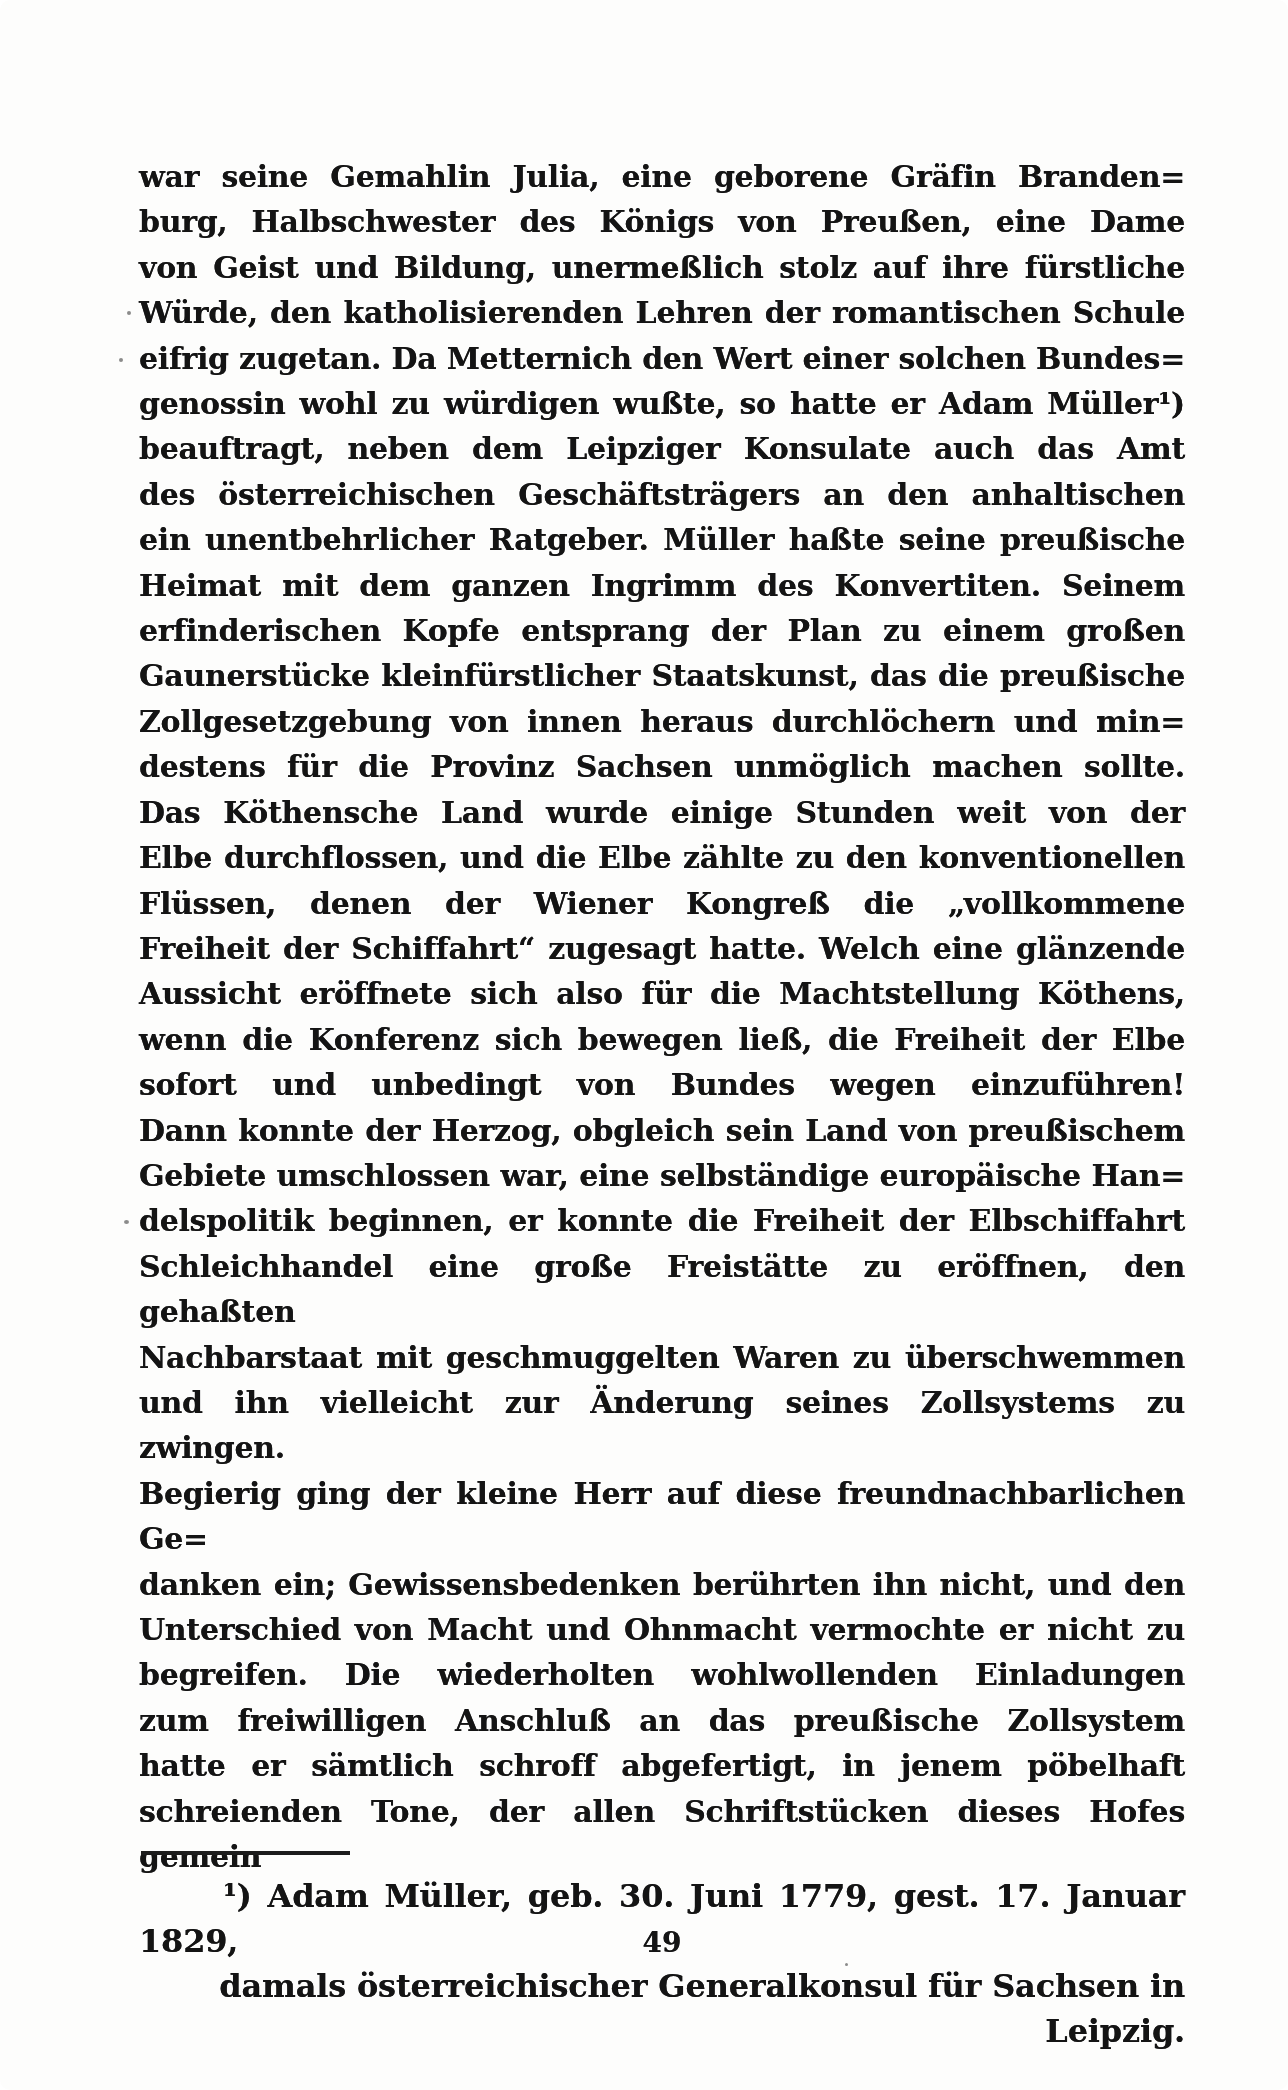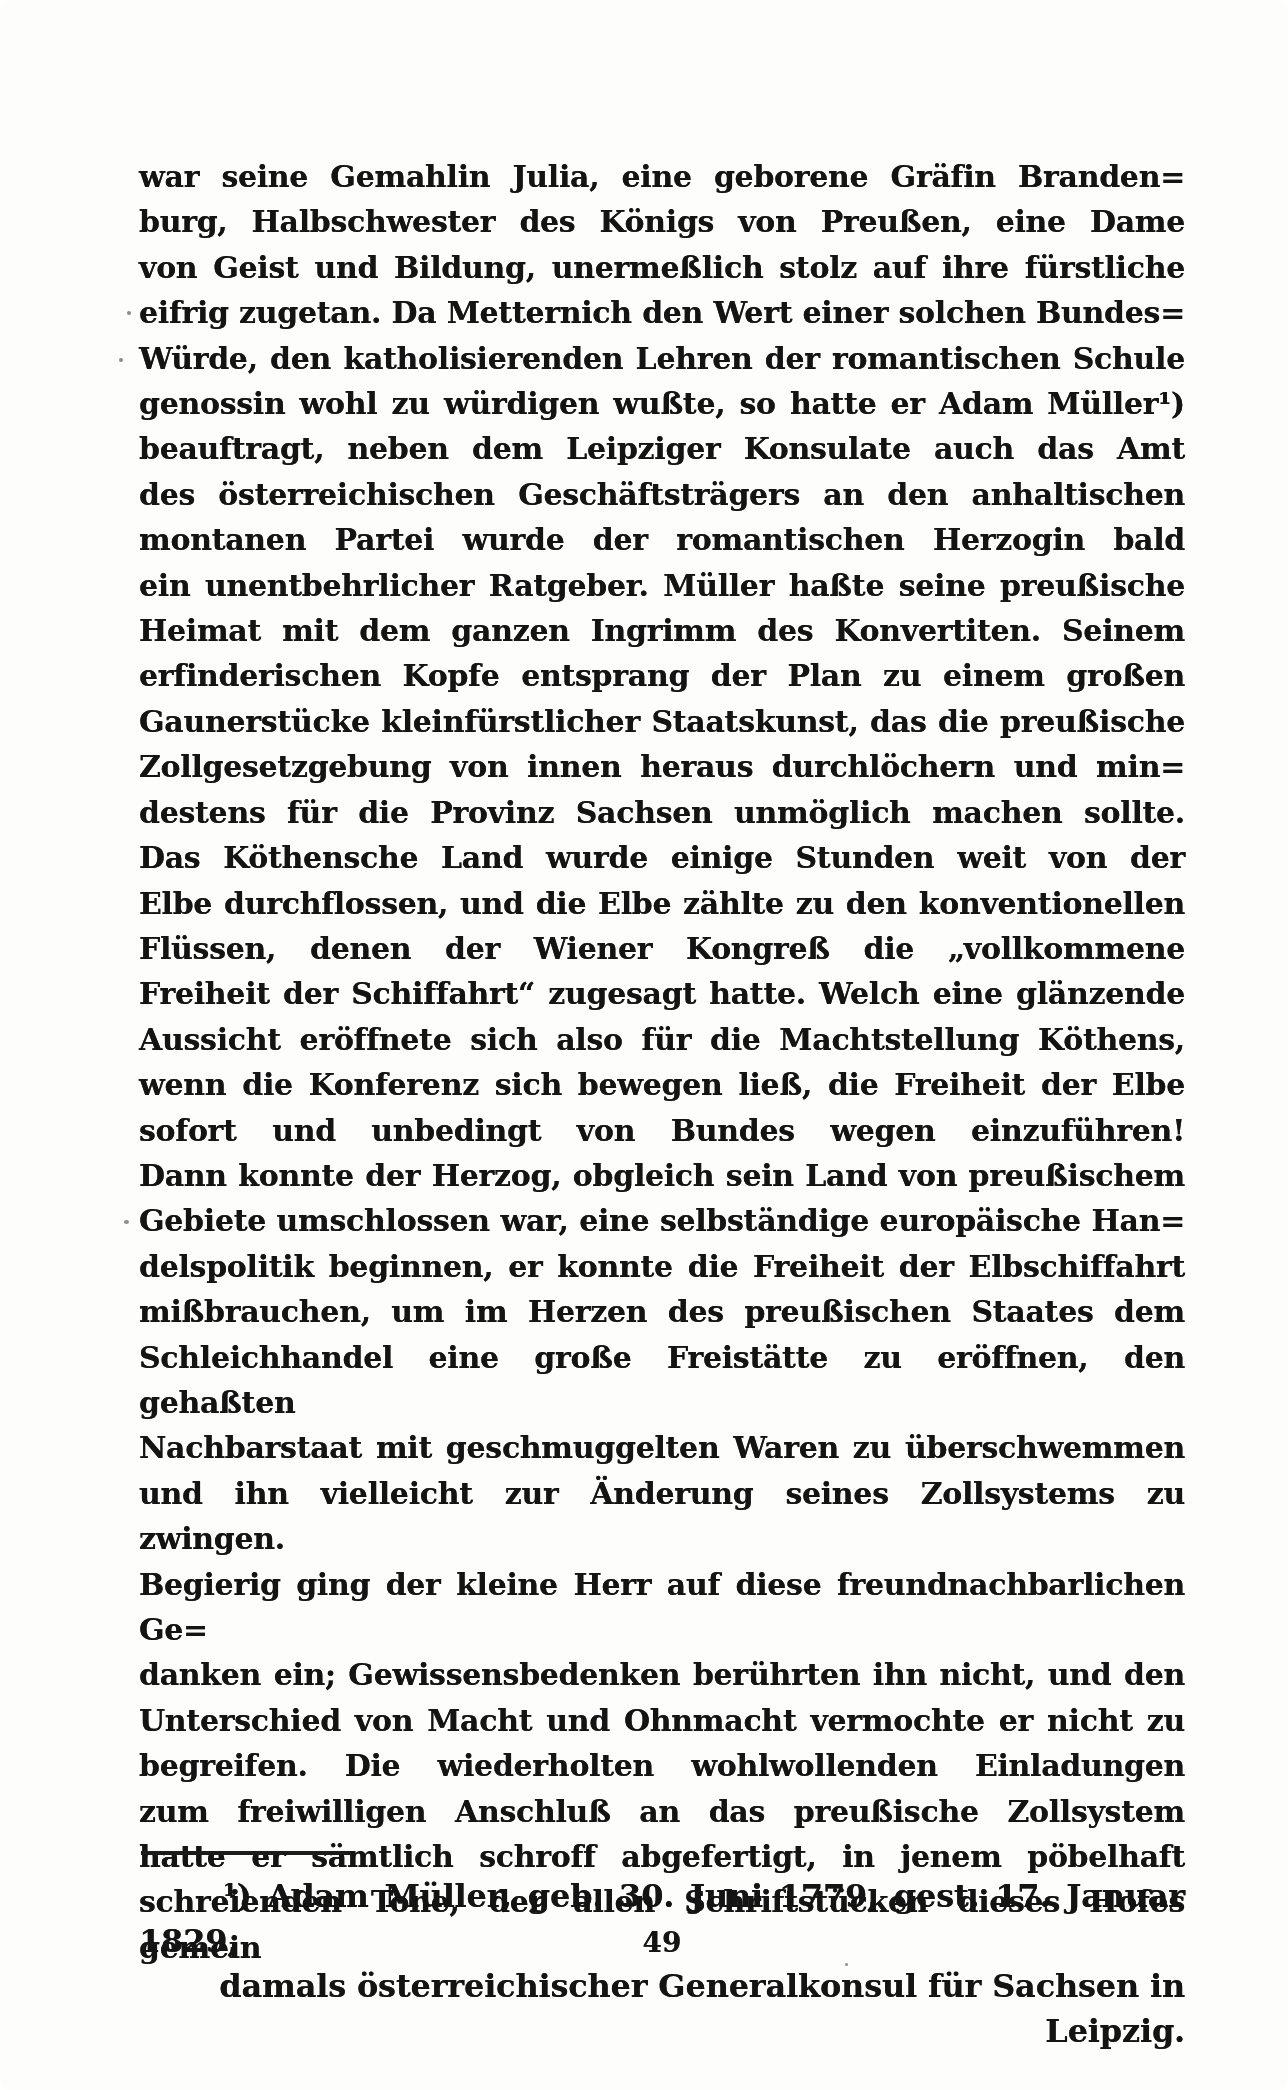--- a/index.html
+++ b/index.html
@@ -81,43 +81,41 @@
 </style>
 </head>
 <body>
 
 <div class="page">
 
   <div class="text-block">
       <div class="body-line">war seine Gemahlin Julia, eine geborene Gräfin Branden=</div>
       <div class="body-line">burg, Halbschwester des Königs von Preußen, eine Dame</div>
       <div class="body-line">von Geist und Bildung, unermeßlich stolz auf ihre fürstliche</div>
+      <div class="body-line">Würde, den katholisierenden Lehren der romantischen Schule</div>
       <div class="body-line">eifrig zugetan. Da Metternich den Wert einer solchen Bundes=</div>
-      <div class="body-line">Würde, den katholisierenden Lehren der romantischen Schule</div>
       <div class="body-line">genossin wohl zu würdigen wußte, so hatte er Adam Müller¹)</div>
       <div class="body-line">beauftragt, neben dem Leipziger Konsulate auch das Amt</div>
       <div class="body-line">des österreichischen Geschäftsträgers an den anhaltischen</div>
-      <div class="body-line">montanen Partei wurde der romantischen Herzogin bald</div>
       <div class="body-line">ein unentbehrlicher Ratgeber. Müller haßte seine preußische</div>
       <div class="body-line">Heimat mit dem ganzen Ingrimm des Konvertiten. Seinem</div>
       <div class="body-line">erfinderischen Kopfe entsprang der Plan zu einem großen</div>
       <div class="body-line">Gaunerstücke kleinfürstlicher Staatskunst, das die preußische</div>
       <div class="body-line">Zollgesetzgebung von innen heraus durchlöchern und min=</div>
       <div class="body-line">destens für die Provinz Sachsen unmöglich machen sollte.</div>
       <div class="body-line">Das Köthensche Land wurde einige Stunden weit von der</div>
       <div class="body-line">Elbe durchflossen, und die Elbe zählte zu den konventionellen</div>
       <div class="body-line">Flüssen, denen der Wiener Kongreß die „vollkommene</div>
       <div class="body-line">Freiheit der Schiffahrt“ zugesagt hatte. Welch eine glänzende</div>
       <div class="body-line">Aussicht eröffnete sich also für die Machtstellung Köthens,</div>
       <div class="body-line">wenn die Konferenz sich bewegen ließ, die Freiheit der Elbe</div>
       <div class="body-line">sofort und unbedingt von Bundes wegen einzuführen!</div>
       <div class="body-line">Dann konnte der Herzog, obgleich sein Land von preußischem</div>
       <div class="body-line">Gebiete umschlossen war, eine selbständige europäische Han=</div>
       <div class="body-line">delspolitik beginnen, er konnte die Freiheit der Elbschiffahrt</div>
-      <div class="body-line">mißbrauchen, um im Herzen des preußischen Staates dem</div>
       <div class="body-line">Schleichhandel eine große Freistätte zu eröffnen, den gehaßten</div>
       <div class="body-line">Nachbarstaat mit geschmuggelten Waren zu überschwemmen</div>
       <div class="body-line">und ihn vielleicht zur Änderung seines Zollsystems zu zwingen.</div>
       <div class="body-line">Begierig ging der kleine Herr auf diese freundnachbarlichen Ge=</div>
       <div class="body-line">danken ein; Gewissensbedenken berührten ihn nicht, und den</div>
       <div class="body-line">Unterschied von Macht und Ohnmacht vermochte er nicht zu</div>
       <div class="body-line">begreifen. Die wiederholten wohlwollenden Einladungen</div>
       <div class="body-line">zum freiwilligen Anschluß an das preußische Zollsystem</div>
       <div class="body-line">hatte er sämtlich schroff abgefertigt, in jenem pöbelhaft</div>
       <div class="body-line">schreienden Tone, der allen Schriftstücken dieses Hofes gemein</div>

